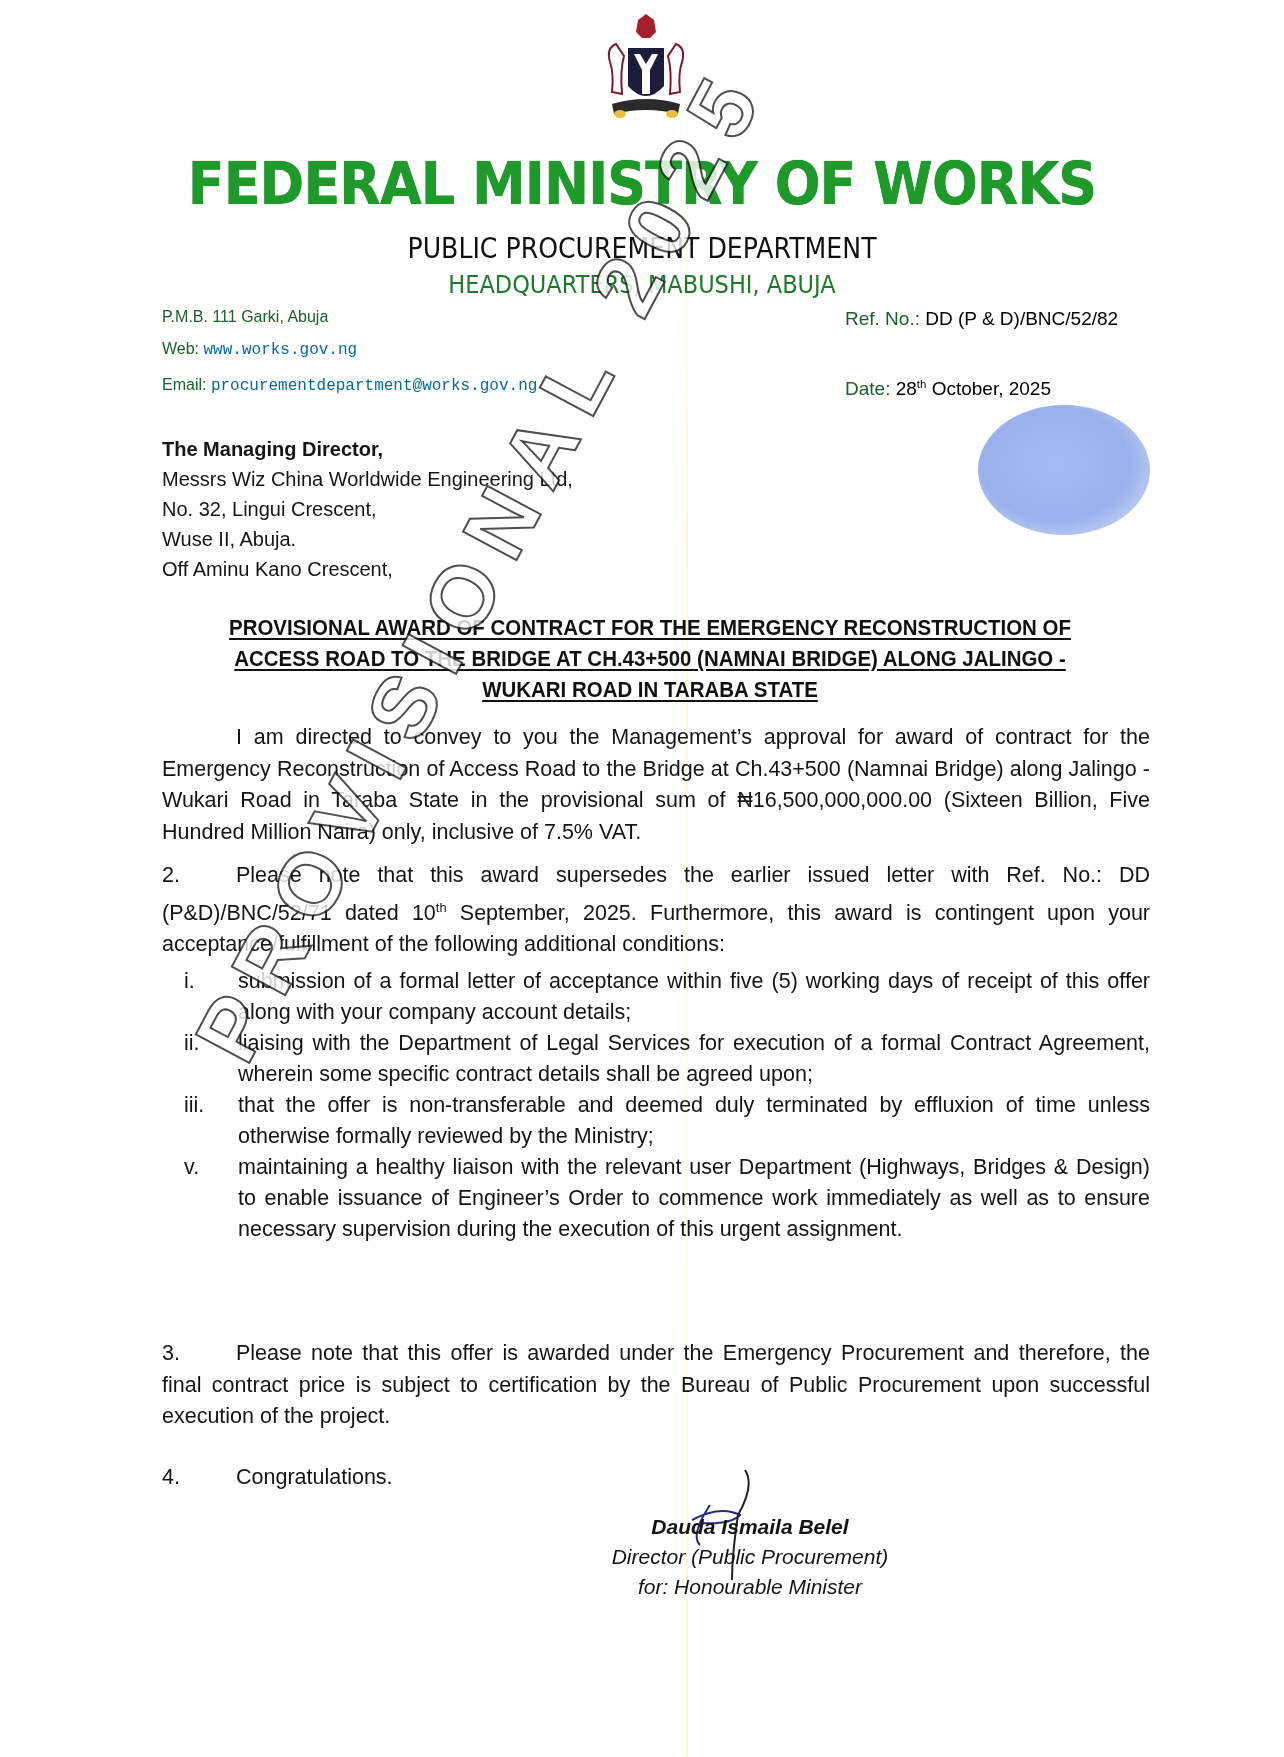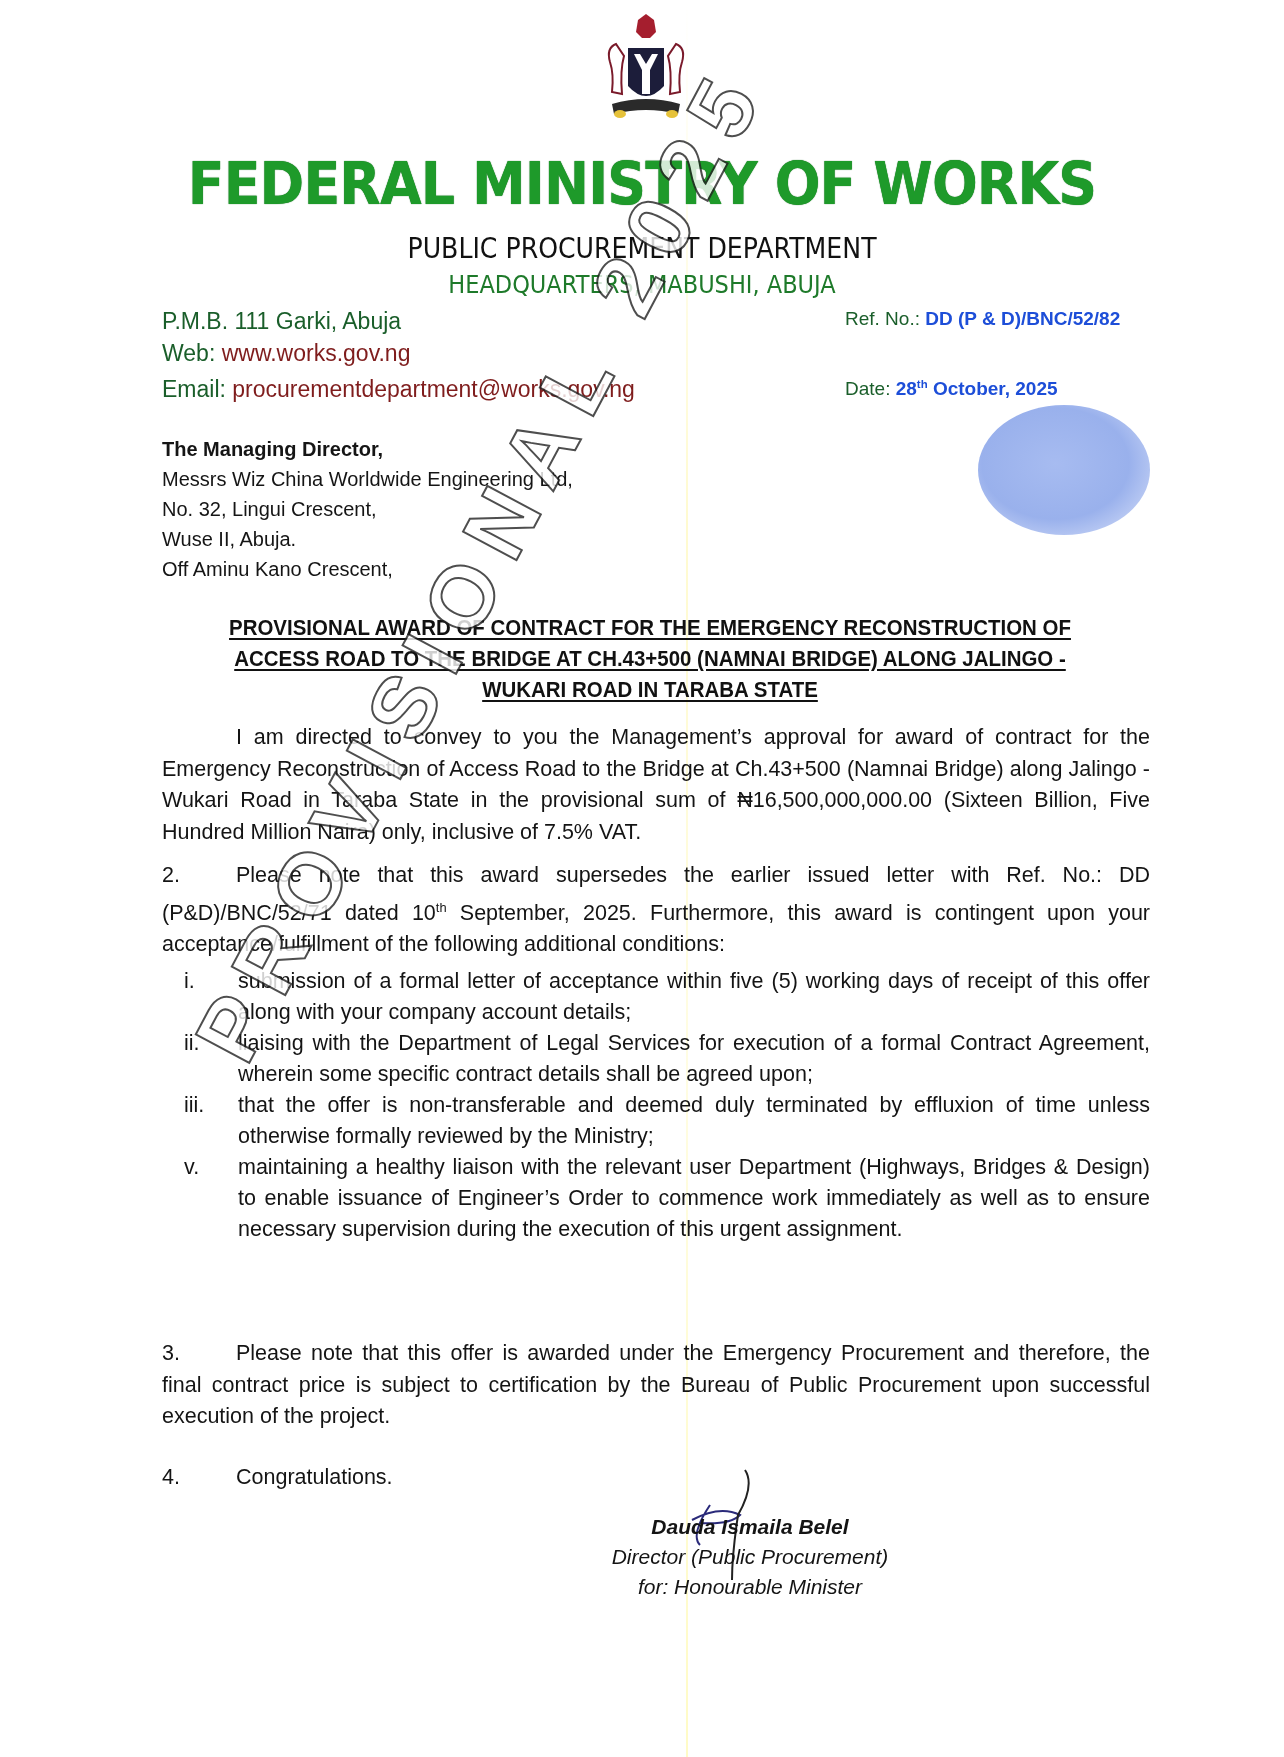--- a/index.html
+++ b/index.html
@@ -20,24 +20,24 @@
   .dept {
     left:0; width:1284px; top:232px; text-align:center;
     font-family:"DejaVu Sans", sans-serif; font-size:28px; color:#111;
     transform:scaleX(0.9); transform-origin:center;
   }
   .hq {
     left:0; width:1284px; top:270px; text-align:center;
     font-family:"DejaVu Sans", sans-serif; font-size:25px; color:#1e7a2a;
     transform:scaleX(0.9); transform-origin:center;
   }
-  .contact { left:162px; font-size:23px; color:#1a5e2a; }
-  .contact .v { color:#7f1d1d; }
+  .contact { left:162px; font-size:16px; color:#1a5e2a; }
+  .contact .v { color:#0369a1;font-family:Liberation Mono, monospace; }
   .refdate { left:845px; font-size:19px; color:#1a5e2a; }
-  .refdate .v { color:#1d4ed8; font-weight:bold;text-align:center; }
+  .refdate .v { color:#000000; font-weight:normal;text-align:center; }
   .addr { left:162px; top:418px; font-size:20px; line-height:30px; color:#151515; }
   .addr .b { font-weight:bold;margin-top:16px; }
   .stamp {
     left:978px; top:405px; width:172px; height:130px; border-radius:50%;
     background:radial-gradient(ellipse at 45% 45%, #9db4ef 0%, #8ea8ea 55%, #b9c9f3 80%, rgba(255,255,255,0) 100%);
     opacity:0.9;
   }
   .subject {
     left:170px; width:960px; top:612px; text-align:center;
     font-size:22px; font-weight:bold; line-height:31px; color:#111;

